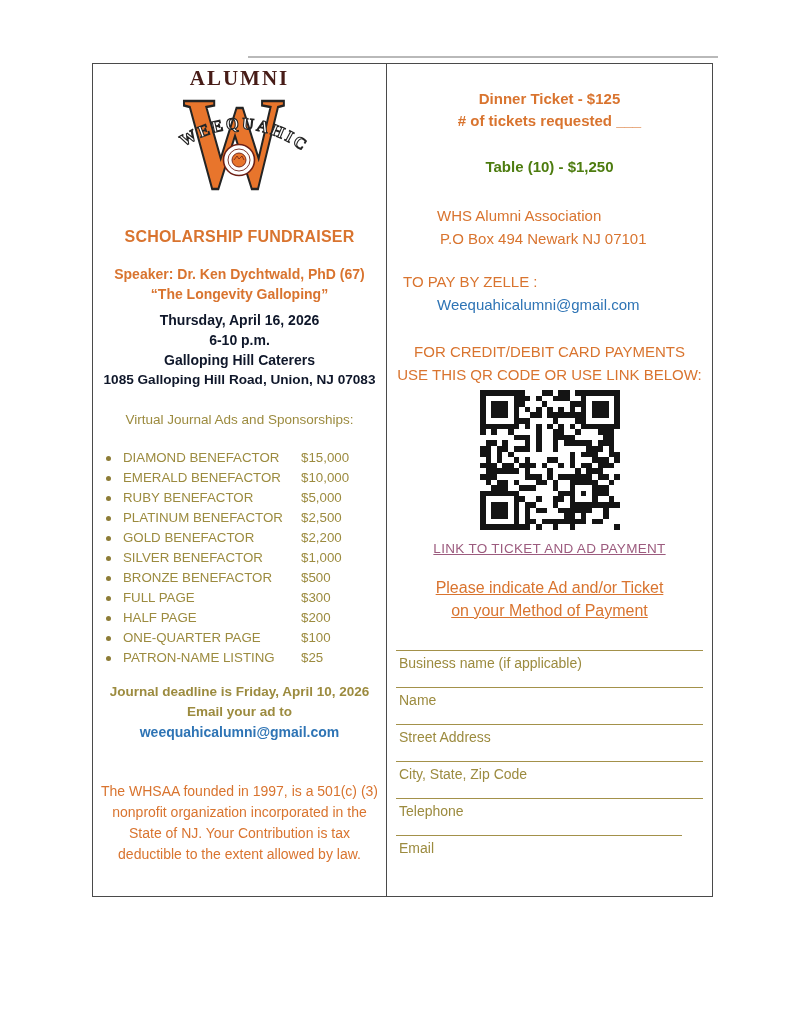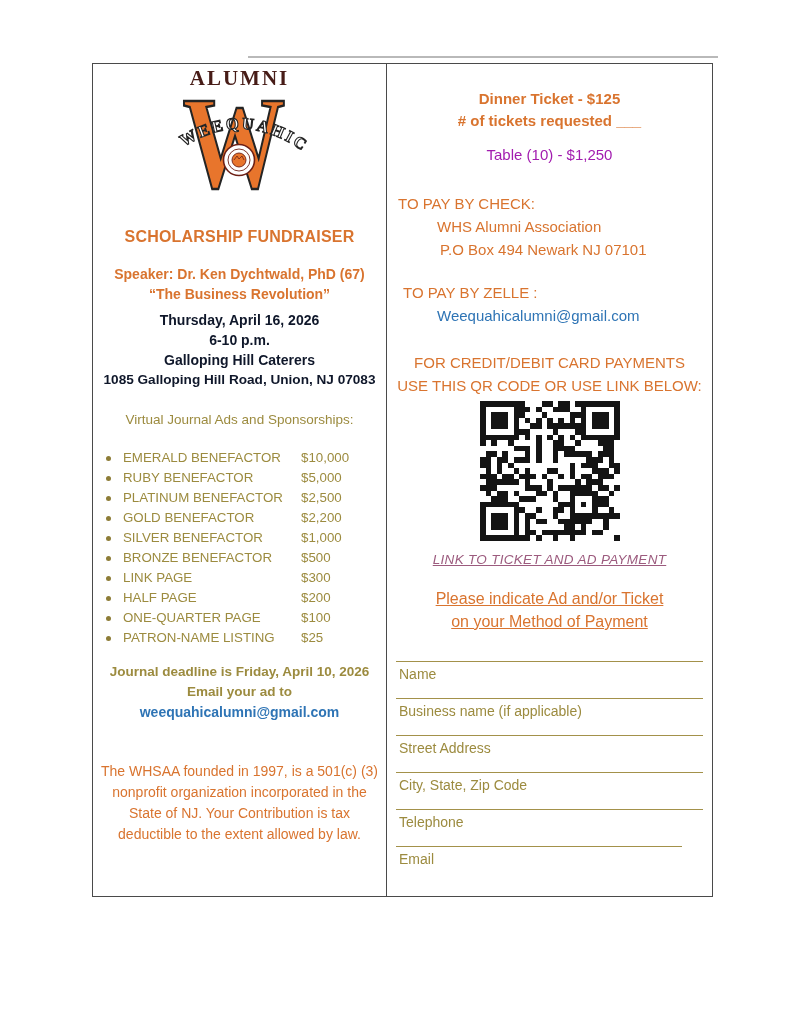--- a/index.html
+++ b/index.html
@@ -27,32 +27,32 @@
   .ads-list li{display:grid;grid-template-columns:17px 178px 1fr;align-items:center;padding-left:13px;
     font-size:13.3px;color:#9C8B3F;line-height:20px;text-align:left;}
   .bullet{width:5px;height:5px;border-radius:50%;background:#8d7c36;display:inline-block;}
   .deadline{margin-top:14px;font-size:13.5px;font-weight:bold;color:#9C8B3F;line-height:20px;}
   .link-blue{color:#2E74B5;cursor:pointer;}
   .deadline .mail{font-size:14px;font-weight:bold;}
   .nonprofit{margin-top:39px;font-size:14px;color:#D9742F;line-height:21px;white-space:nowrap;}
 
   
   .tickets{font-size:15px;font-weight:bold;color:#D9742F;line-height:22px;}
-  .table-line{margin-top:12px;font-size:15px;font-weight:normal;color:#a21caf;line-height:22px;}
+  .table-line{margin-top:24px;font-size:15px;font-weight:bold;color:#4d7c0f;line-height:22px;}
   .pay-check{margin-top:26px;text-align:left;font-size:15px;line-height:23px;color:#D9742F;}
   .pc-head{padding-left:11px;}
   .pc-payee{padding-left:50px;}
   .pc-addr{padding-left:53px;}
   .pay-zelle{margin-top:20px;text-align:left;font-size:15px;line-height:23px;}
   .pz-head{padding-left:16px;color:#D9742F;margin-top:7px;}
   .pz-link{padding-left:50px;}
   .card-lines{margin-top:24px;font-size:15px;color:#D9742F;line-height:23px;}
   .qr-wrap{margin-top:4px;line-height:0;}
   .pay-link{display:inline-block;margin-top:10px;font-size:13.5px;letter-spacing:.3px;color:#9C5B7E;
-    text-decoration:underline;line-height:18px;cursor:pointer;font-style:italic;}
+    text-decoration:underline;line-height:18px;cursor:pointer;}
   .indicate{margin-top:18px;font-size:16px;color:#D9742F;line-height:23px;}
   .indicate div{text-decoration:underline;}
   .pay-form{margin:28px 9px 0 9px;text-align:left;}
   .field{border-top:1.4px solid #a3914a;padding-top:3px;margin-bottom:14px;
     font-size:14px;color:#9C8B3F;line-height:19px;}
   .field .flabel{padding-left:3px;}
   .field.short{width:93%;}
 </style>
 </head>
 <body>
@@ -76,35 +76,40 @@
         <circle cx="79" cy="70" r="11" fill="none" stroke="#6d1f14" stroke-width="0.9"></circle>
         <circle cx="79" cy="70" r="7" fill="#E8752C" stroke="#6d1f14" stroke-width="0.9"></circle>
         <path d="M 74 70 l 3 -4 l 2 3 l 3 -3 l 2 4" fill="none" stroke="#6d1f14" stroke-width="0.8"></path>
       </g>
     </svg>
 
     <div class="fund-title">SCHOLARSHIP FUNDRAISER</div>
 
     <div class="speaker">
       <div>Speaker: Dr. Ken Dychtwald, PhD (67)</div>
-      <div>“The Business Revolution”</div>
+      <div>“The Longevity Galloping”</div>
     </div>
 
     <div class="event">
       <div>Thursday, April 16, 2026</div>
       <div>6-10 p.m.</div>
       <div>Galloping Hill Caterers</div>
       <div class="addr">1085 Galloping Hill Road, Union, NJ 07083</div>
     </div>
 
     <div class="ads-heading">Virtual Journal Ads and Sponsorships:</div>
 
     <ul class="ads-list">
       <li>
           <span class="bullet"></span>
+          <span>DIAMOND BENEFACTOR</span>
+          <span>$15,000</span>
+        </li>
+      <li>
+          <span class="bullet"></span>
           <span>EMERALD BENEFACTOR</span>
           <span>$10,000</span>
         </li>
       <li>
           <span class="bullet"></span>
           <span>RUBY BENEFACTOR</span>
           <span>$5,000</span>
         </li>
       <li>
           <span class="bullet"></span>
@@ -121,21 +126,21 @@
           <span>SILVER BENEFACTOR</span>
           <span>$1,000</span>
         </li>
       <li>
           <span class="bullet"></span>
           <span>BRONZE BENEFACTOR</span>
           <span>$500</span>
         </li>
       <li>
           <span class="bullet"></span>
-          <span>LINK PAGE</span>
+          <span>FULL PAGE</span>
           <span>$300</span>
         </li>
       <li>
           <span class="bullet"></span>
           <span>HALF PAGE</span>
           <span>$200</span>
         </li>
       <li>
           <span class="bullet"></span>
           <span>ONE-QUARTER PAGE</span>
@@ -165,21 +170,20 @@
   <div class="col-right">
 
     <div class="tickets">
       <div>Dinner Ticket - $125</div>
       <div># of tickets requested ___</div>
     </div>
 
     <div class="table-line">Table (10) - $1,250</div>
 
     <div class="pay-check">
-      <div class="pc-head">TO PAY BY CHECK:</div>
       <div class="pc-payee">WHS Alumni Association</div>
       <div class="pc-addr">P.O Box 494 Newark NJ 07101</div>
     </div>
 
     <div class="pay-zelle">
       <div class="pz-head">TO PAY BY ZELLE :</div>
       <div class="pz-link"><a class="link-blue">Weequahicalumni@gmail.com</a></div>
     </div>
 
     <div class="card-lines">
@@ -525,21 +529,21 @@
     </div>
 
     <div><a class="pay-link">LINK TO TICKET AND AD PAYMENT</a></div>
 
     <div class="indicate">
       <div>Please indicate Ad and/or Ticket</div>
       <div>on your Method of Payment</div>
     </div>
 
     <div class="pay-form">
+      <div class="field"><span class="flabel">Business name (if applicable)</span></div>
       <div class="field"><span class="flabel">Name</span></div>
-      <div class="field"><span class="flabel">Business name (if applicable)</span></div>
       <div class="field"><span class="flabel">Street Address</span></div>
       <div class="field"><span class="flabel">City, State, Zip Code</span></div>
       <div class="field"><span class="flabel">Telephone</span></div>
       <div class="field short"><span class="flabel">Email</span></div>
     </div>
   </div>
 </div>
 
 </body></html>

